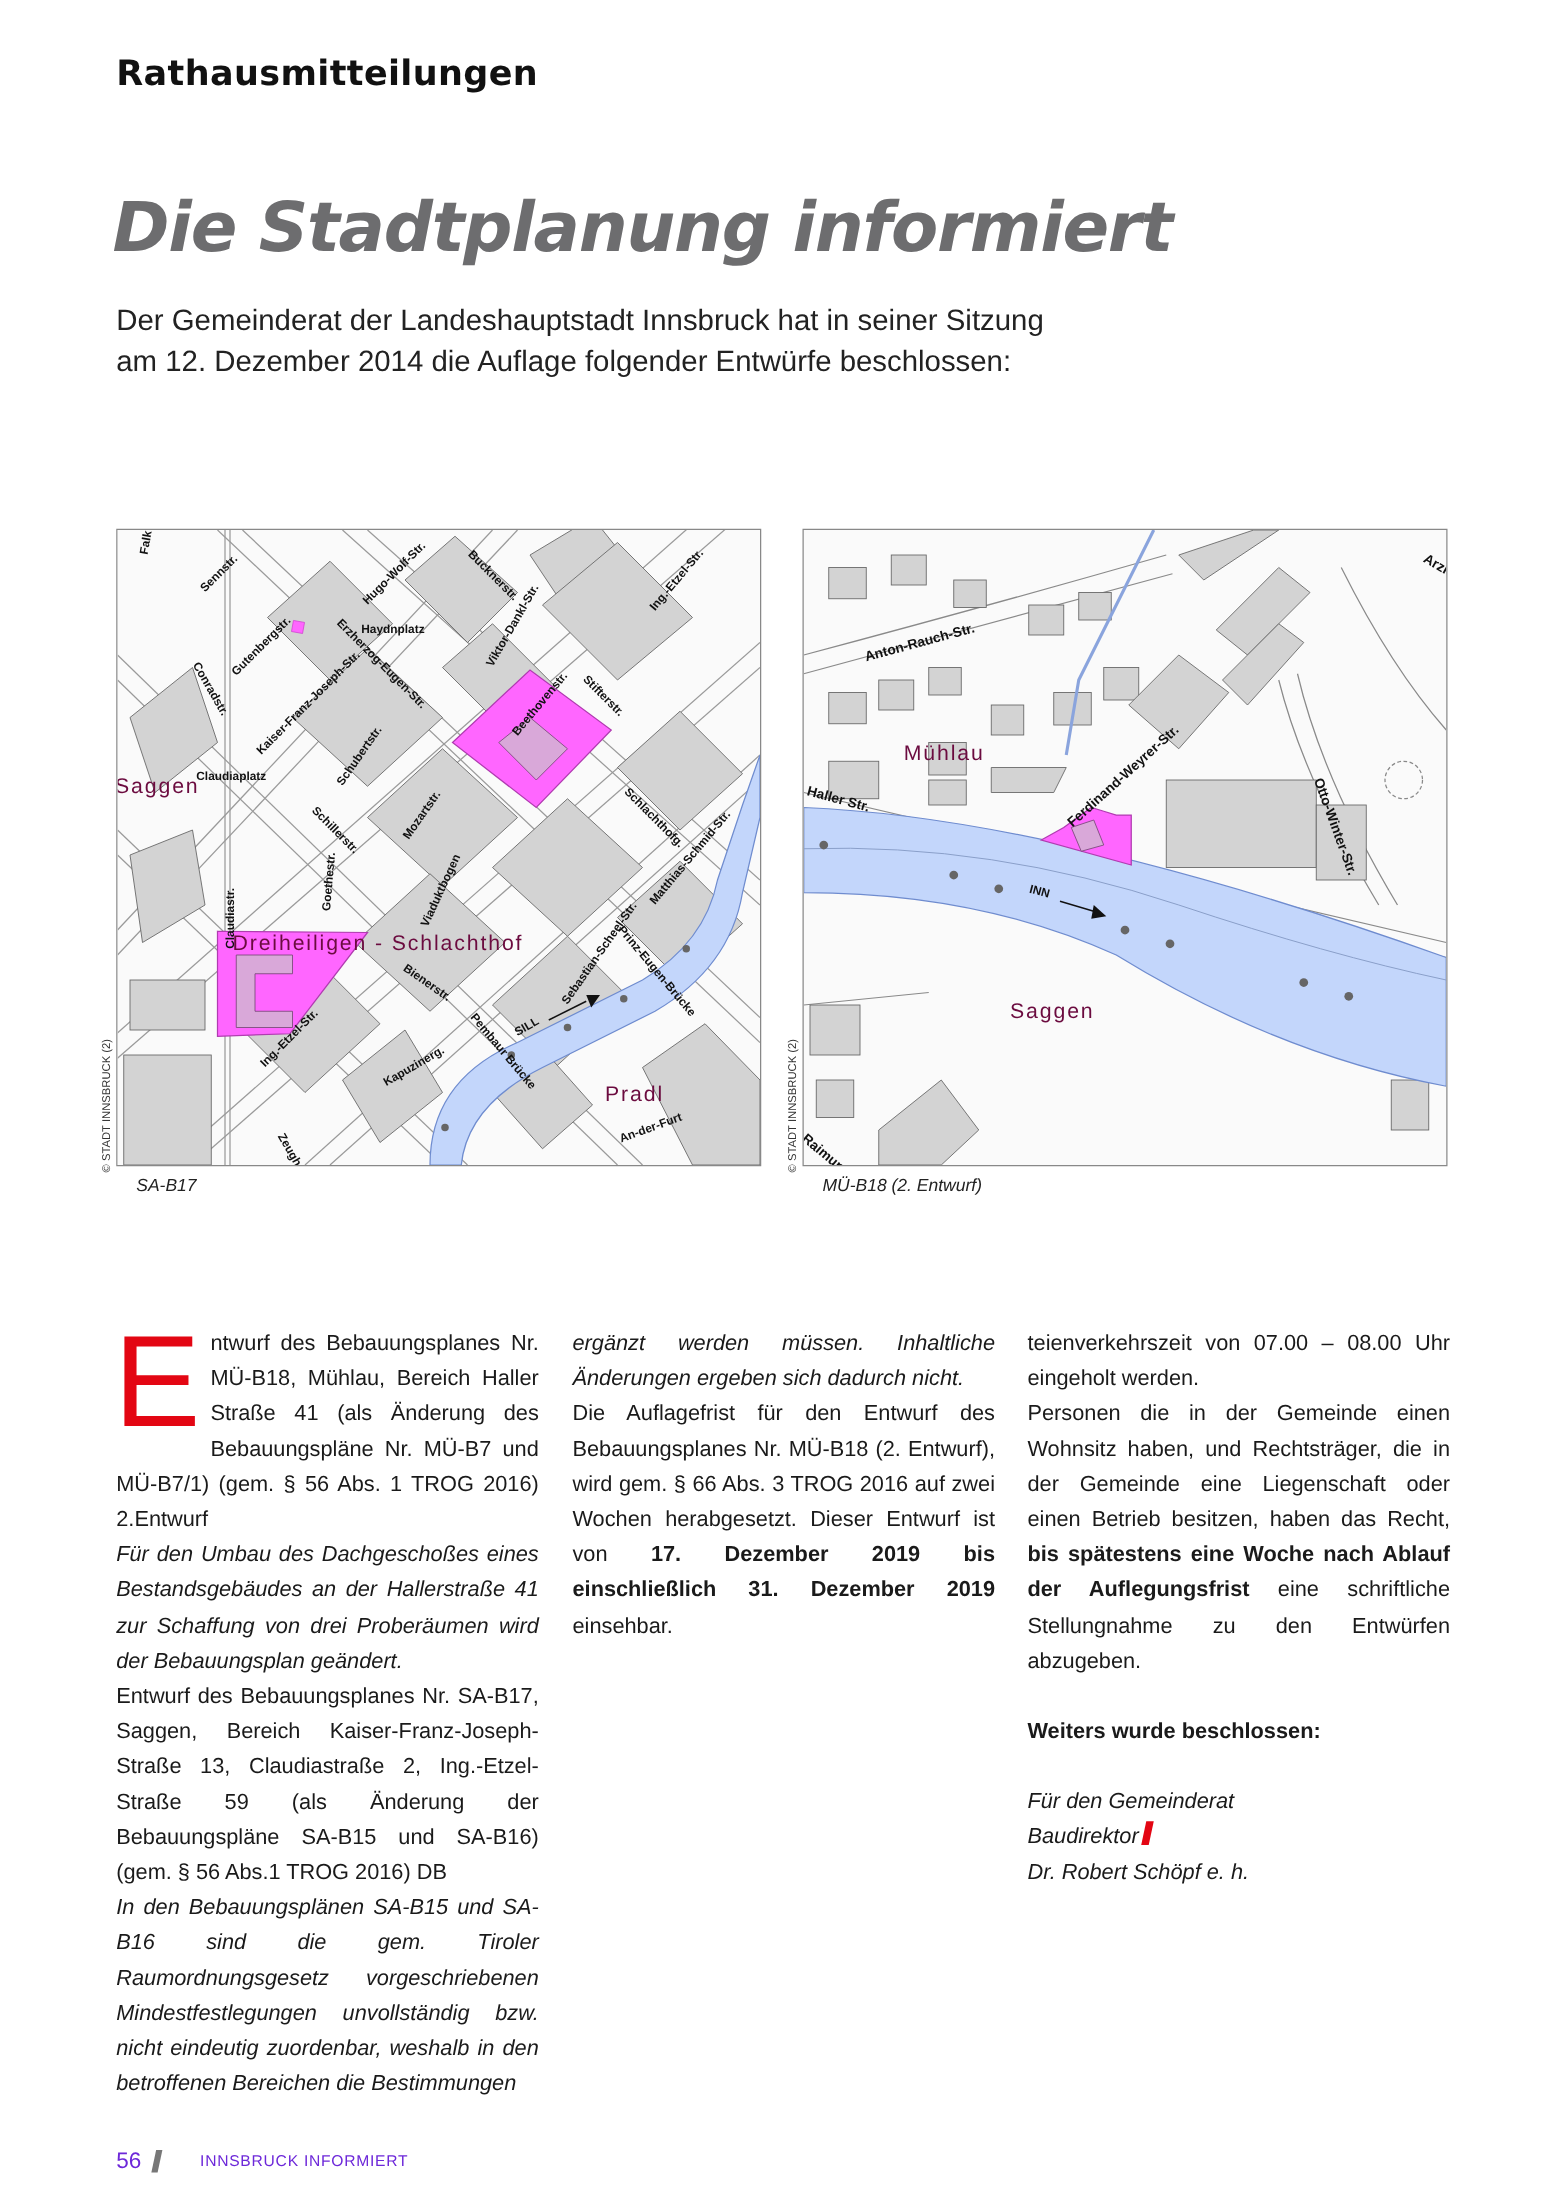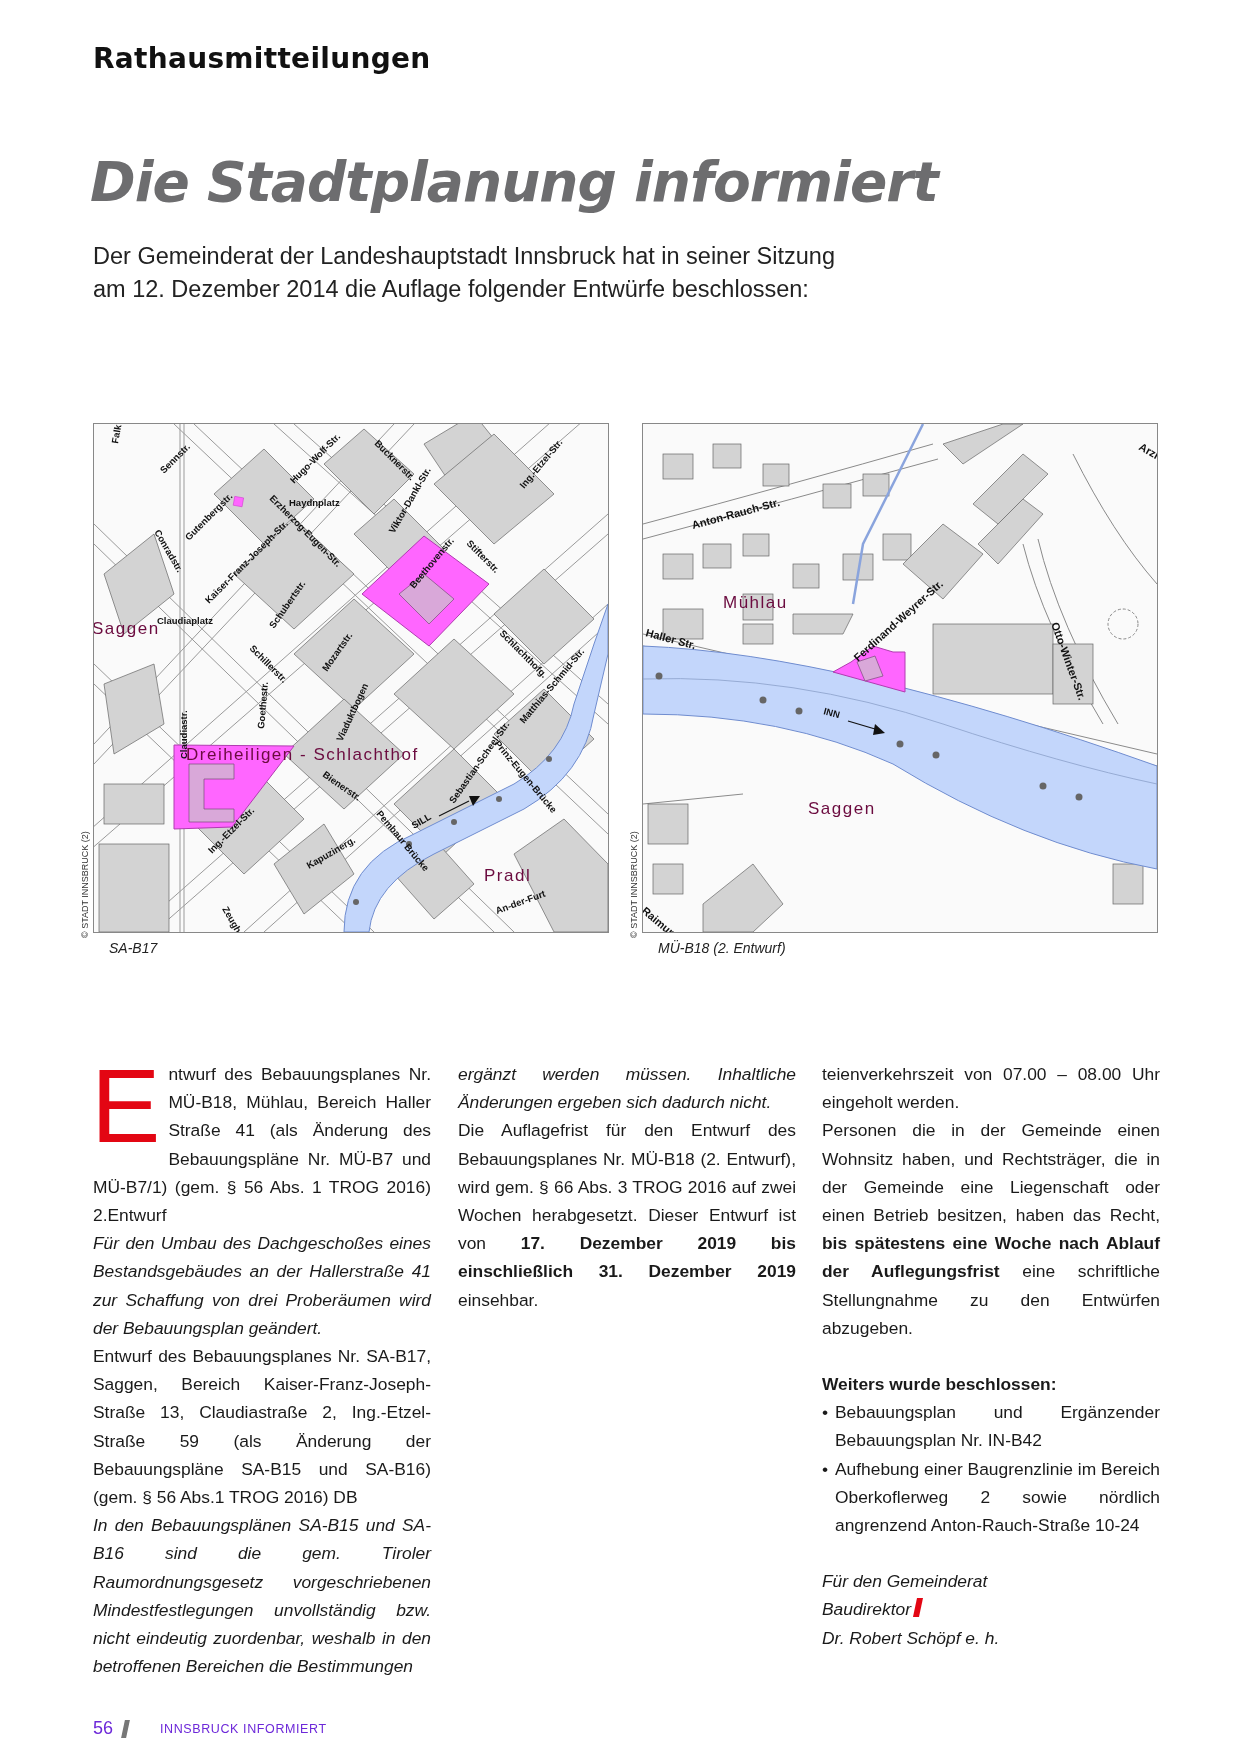--- a/index.html
+++ b/index.html
@@ -249,24 +249,20 @@
 <div id="col2" class="col">
   <p class="it">ergänzt werden müssen. Inhaltliche Änderungen ergeben sich dadurch nicht.</p>
   <p><span>Die Auflagefrist für den Entwurf des Bebauungsplanes Nr. MÜ-B18 (2. Entwurf), wird gem. § 66 Abs. 3 TROG 2016 auf zwei Wochen herabgesetzt. Dieser Entwurf ist von </span><b>17. Dezember 2019 bis einschließlich 31. Dezember 2019</b><span> einsehbar.</span></p>
 </div>
 
 <div id="col3" class="col">
   <p>teienverkehrszeit von 07.00 – 08.00 Uhr eingeholt werden.</p>
   <p><span>Personen die in der Gemeinde einen Wohnsitz haben, und Rechtsträger, die in der Gemeinde eine Liegenschaft oder einen Betrieb besitzen, haben das Recht, </span><b>bis spätestens eine Woche nach Ablauf der Auflegungsfrist</b><span> eine schriftliche Stellungnahme zu den Entwürfen abzugeben.</span></p>
   <div class="col3-gap"></div>
   <p><b>Weiters wurde beschlossen:</b></p>
-  <ul>
-    <li>Bebauungsplan und Ergänzender Bebauungsplan Nr. IN-B42</li>
-    <li>Aufhebung einer Baugrenzlinie im Bereich Oberkoflerweg 2 sowie nördlich angrenzend Anton-Rauch-Straße 10-24</li>
-  </ul>
   <div class="col3-gap"></div>
   <div class="sign">
     <p>Für den Gemeinderat</p>
     <p><span>Baudirektor</span><span class="red-slash"></span></p>
     <p>Dr. Robert Schöpf e. h.</p>
   </div>
 </div>
 
 <div class="footer">
   <span class="page-num">56</span>

